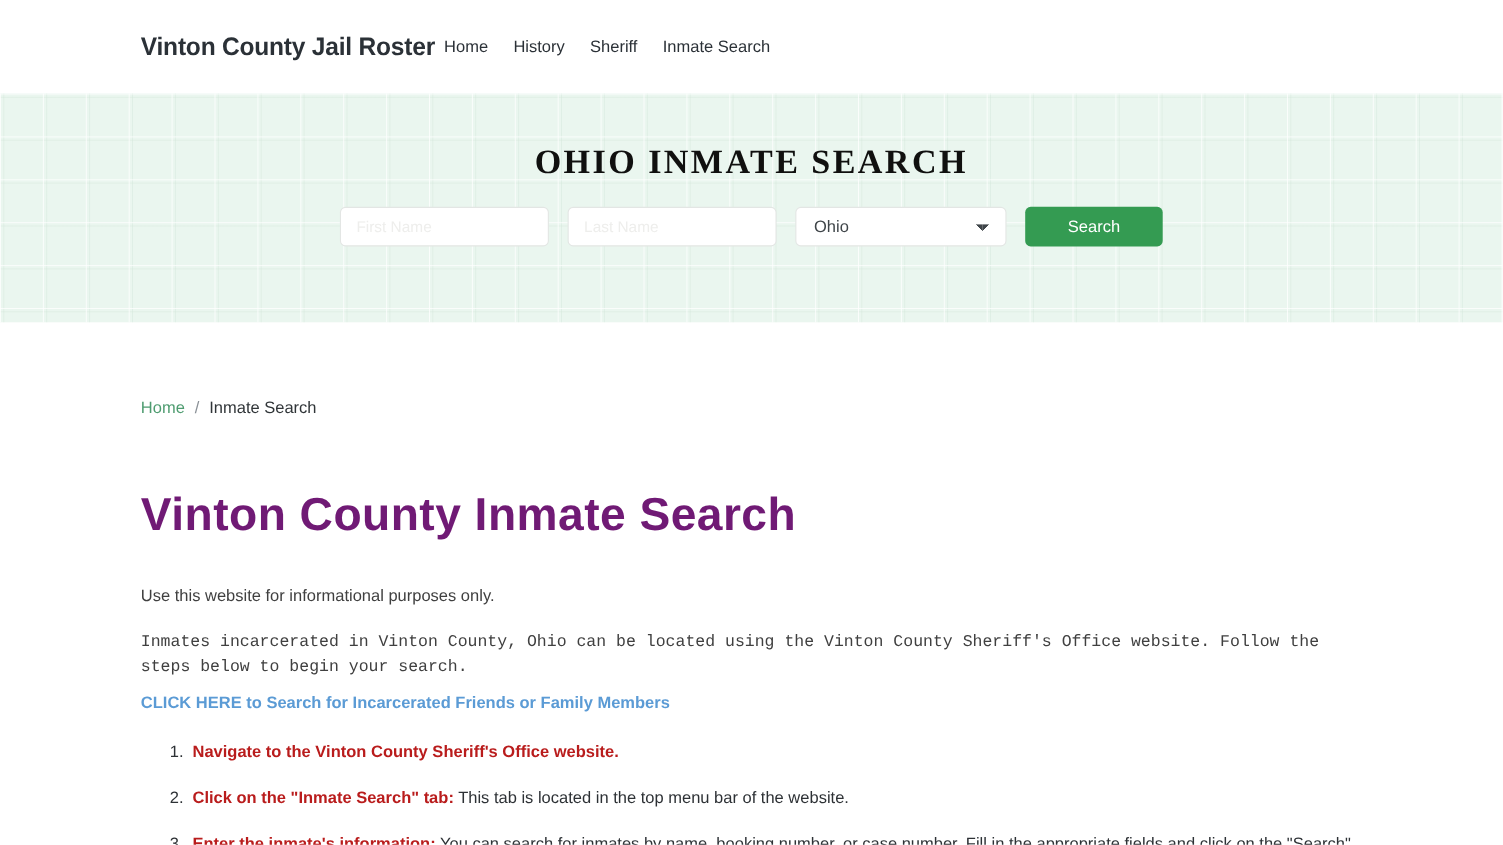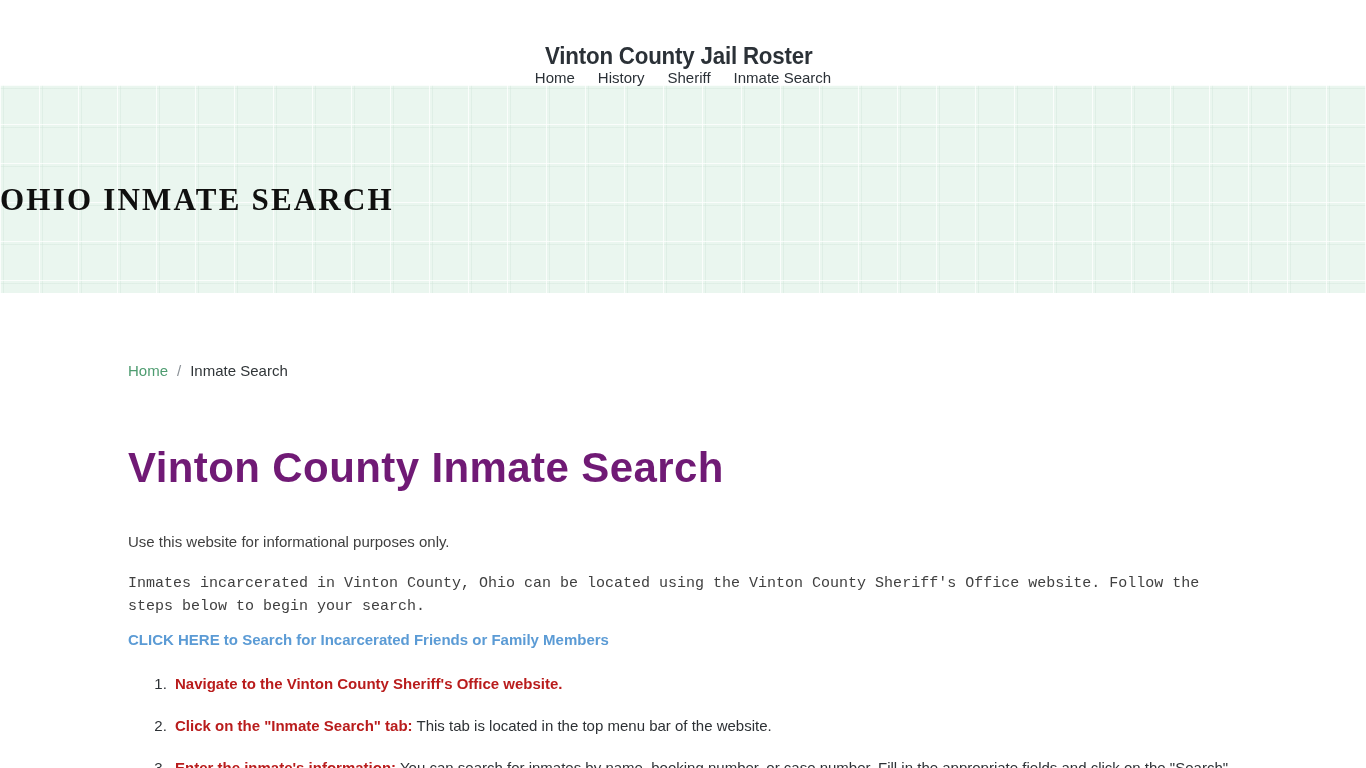--- a/index.html
+++ b/index.html
@@ -17,23 +17,22 @@
     color: #212529;
     -webkit-font-smoothing: antialiased;
   }
 
   
   .site-header {
     height: 85px;
     background: #ffffff;
     display: flex;
     align-items: center;
-    justify-content: flex-end;
+    justify-content: flex-start;
     padding: 0 128px 0 128px;
-    flex-direction: column;
   }
   .brand {
     font-family: "Liberation Sans", sans-serif;
     font-weight: 700;
     font-size: 23px;
     letter-spacing: -0.2px;
     color: #2b3137;
     text-decoration: none;
     white-space: nowrap;
     transform: scaleX(0.97);
@@ -57,20 +56,21 @@
     height: 208px;
     background-color: #eaf6ef;
     background-image:
       linear-gradient(to right, rgba(255,255,255,0.75) 1px, transparent 1px),
       linear-gradient(to bottom, rgba(255,255,255,0.75) 1px, transparent 1px),
       linear-gradient(to right, rgba(204,226,212,0.35) 1px, transparent 1px),
       linear-gradient(to bottom, rgba(204,226,212,0.35) 1px, transparent 1px);
     background-size: 39px 39px, 39px 39px, 39px 39px, 39px 39px;
     background-position: 0 4px, 4px 0, 3px 7px, 7px 3px;
     display: flex;
+    flex-direction: column;
     align-items: center;
     justify-content: flex-start;
     padding-top: 46px;
   }
   .hero-title {
     font-family: "Liberation Serif", serif;
     font-weight: 700;
     font-size: 31px;
     letter-spacing: 2.2px;
     color: #10100f;
@@ -195,20 +195,28 @@
   <nav class="main-nav">
     <a class="nav-link" href="#">Home</a>
     <a class="nav-link" href="#">History</a>
     <a class="nav-link" href="#">Sheriff</a>
     <a class="nav-link" href="#">Inmate Search</a>
   </nav>
 </header>
 
 <section class="hero">
   <h1 class="hero-title">OHIO INMATE SEARCH</h1>
+  <form class="search-form">
+    <input class="field field-first" type="text" placeholder="First Name" style="">
+    <input class="field field-last" type="text" placeholder="Last Name" style="">
+    <select class="field field-state">
+      <option>Ohio</option>
+    </select>
+    <button class="search-btn" type="submit">Search</button>
+  </form>
 </section>
 
 <main class="page-main">
 
   <div class="breadcrumb">
     <a class="breadcrumb-link" href="#">Home</a>
     <span class="breadcrumb-sep">/</span>
     <span class="breadcrumb-current">Inmate Search</span>
   </div>
 

